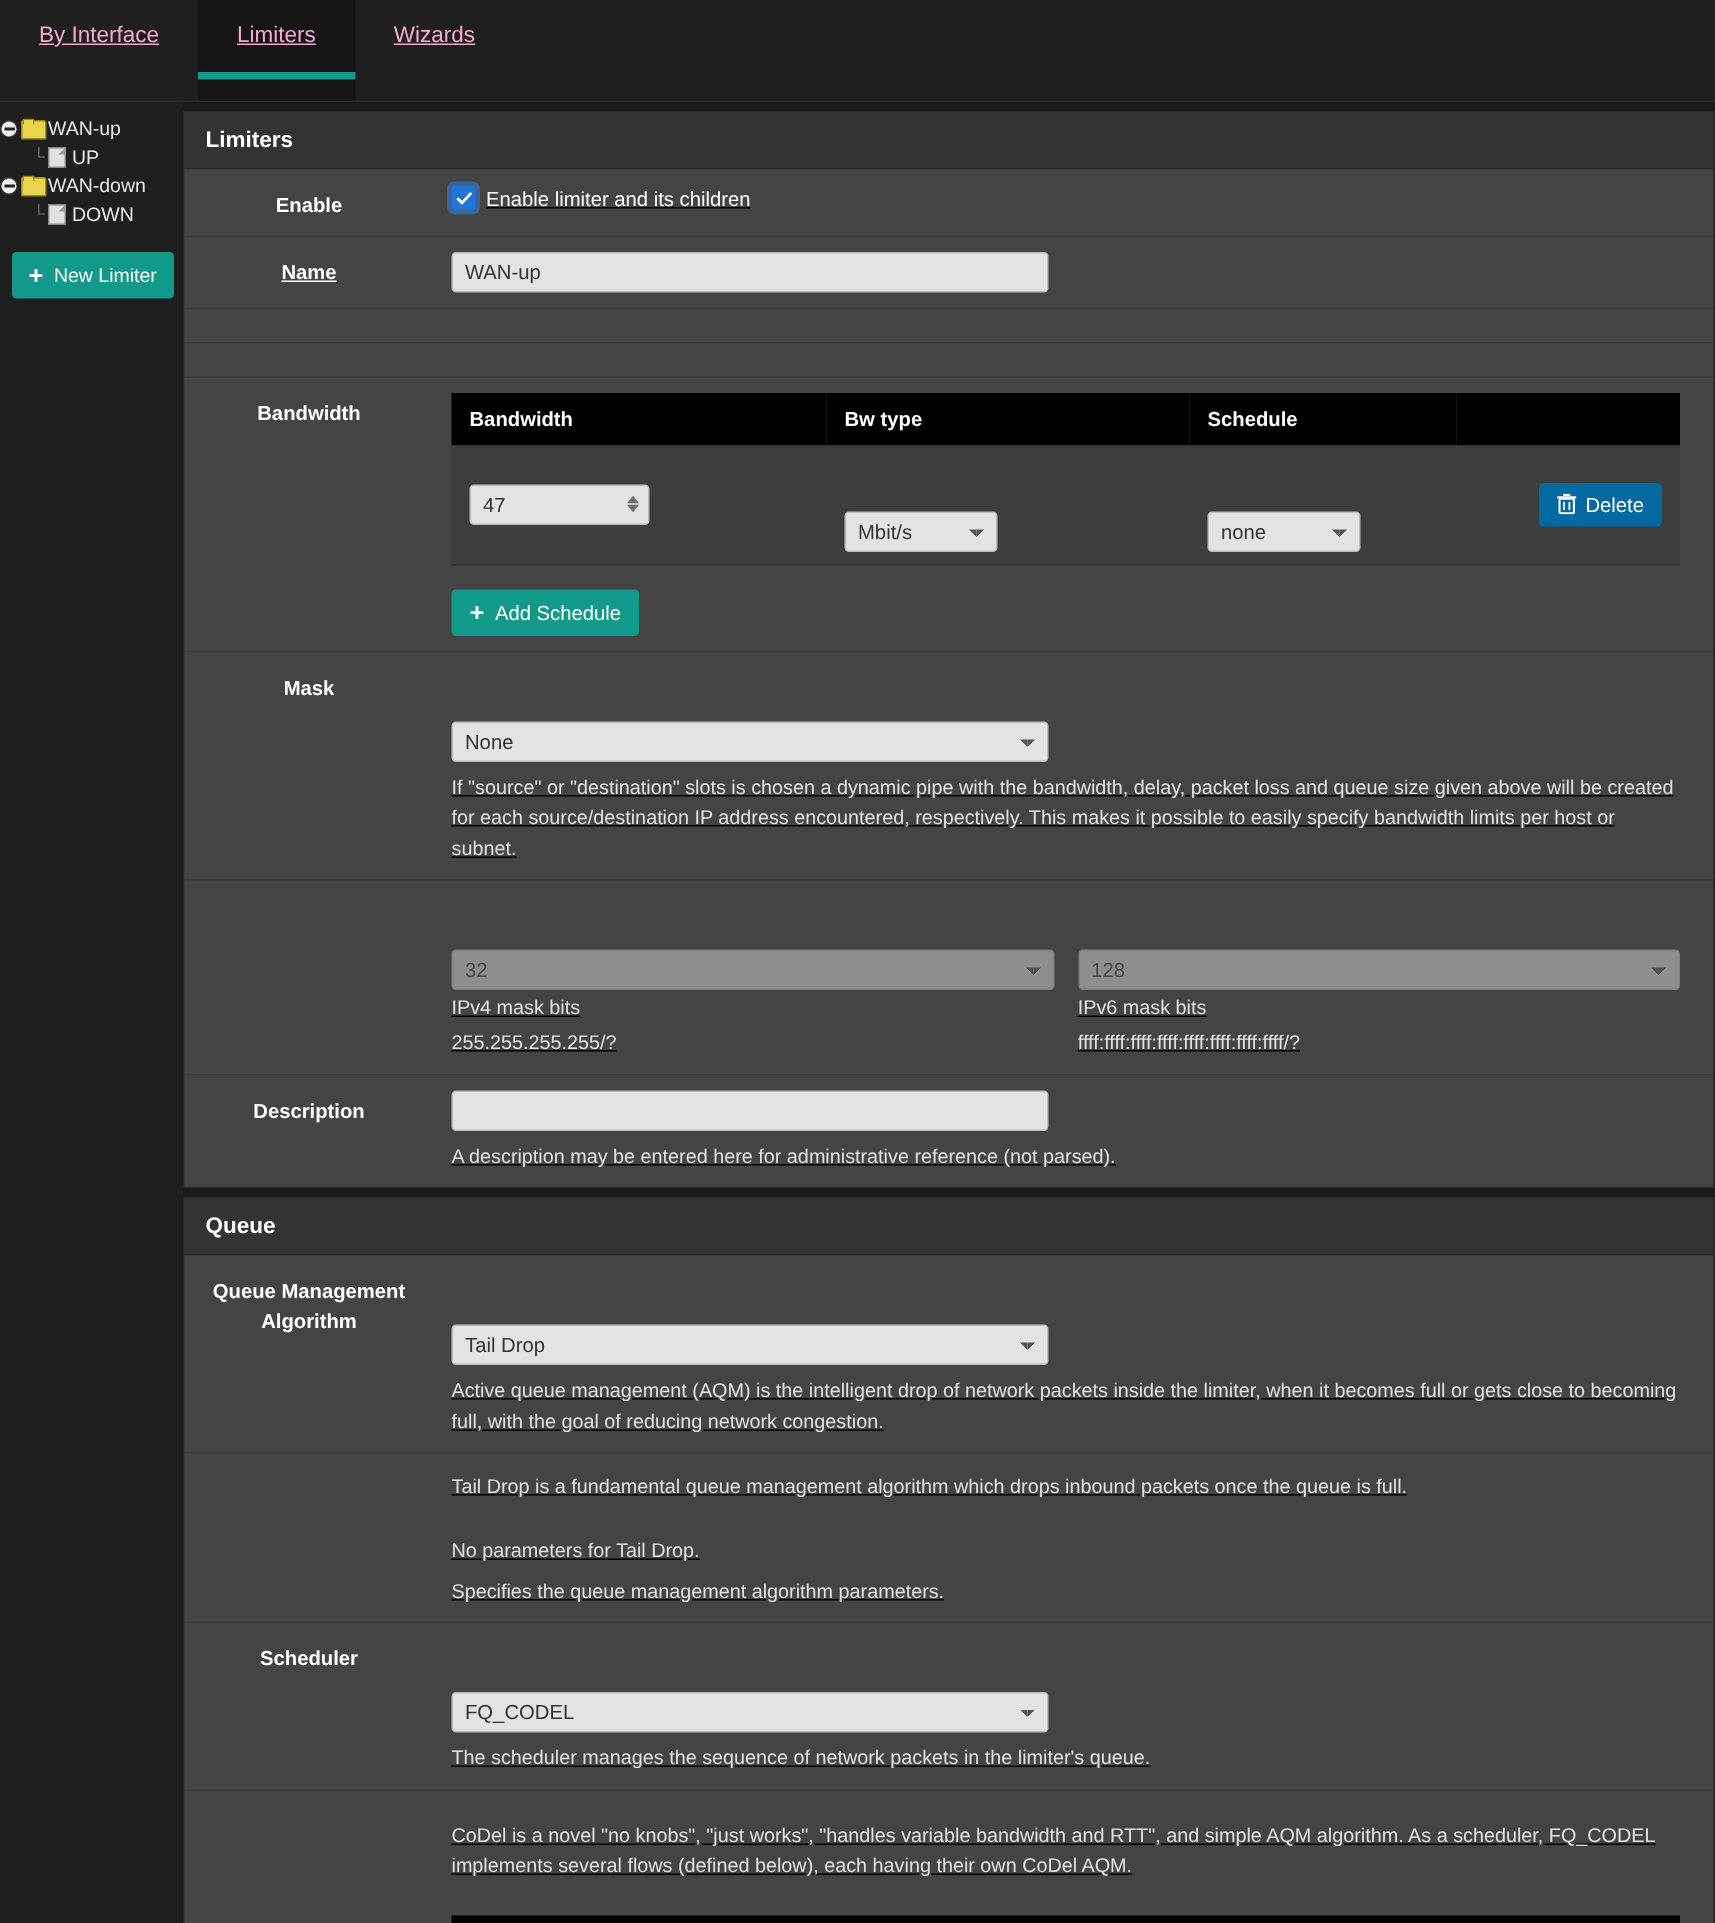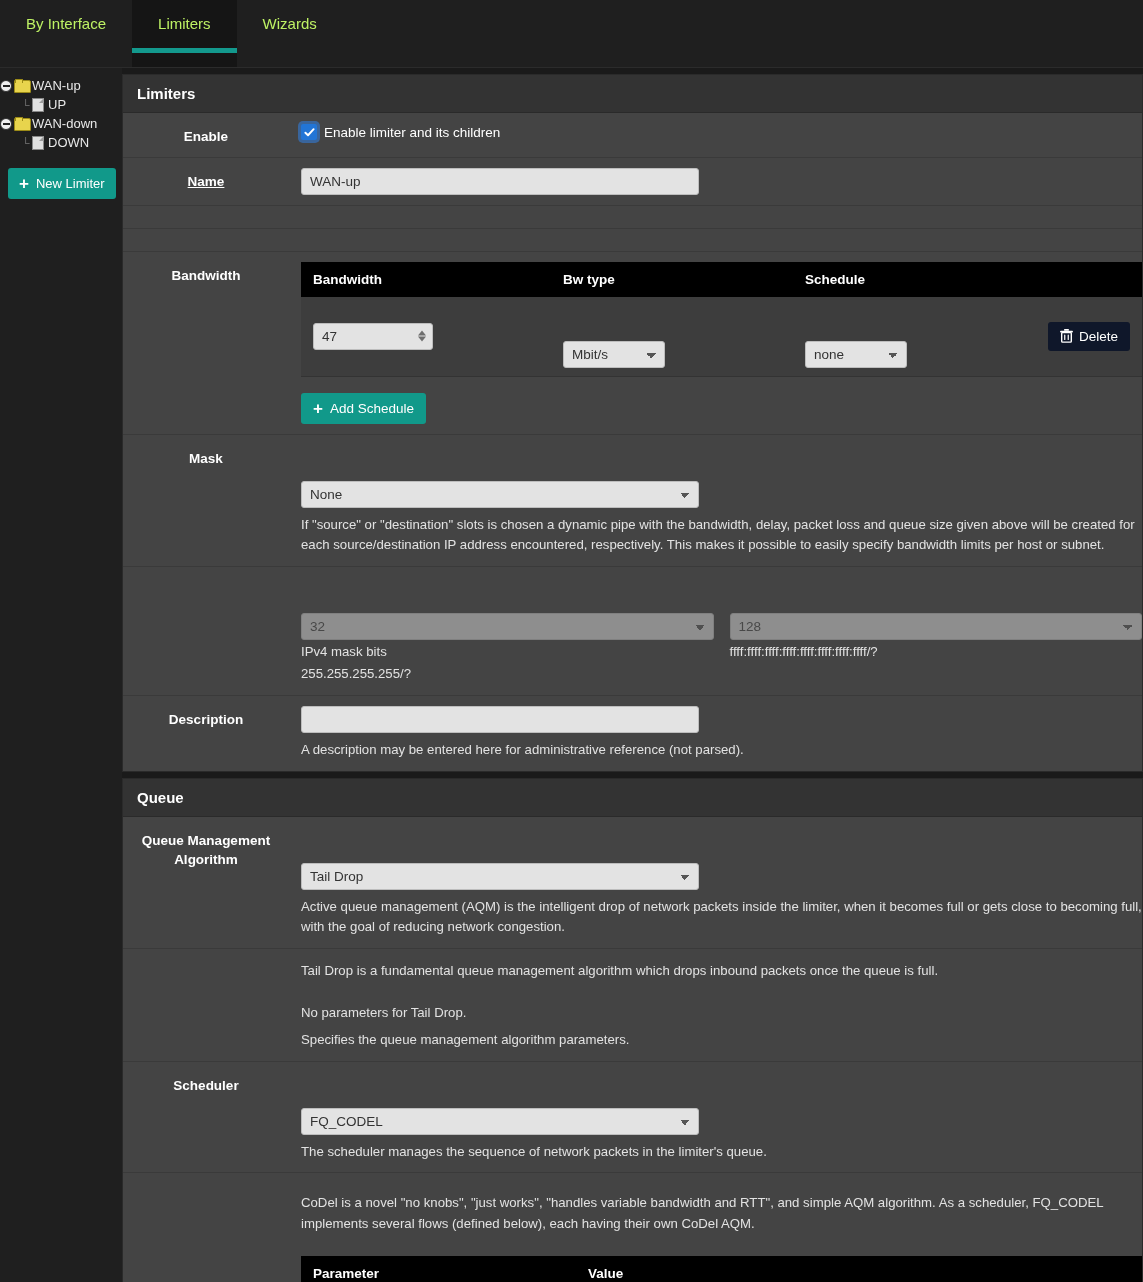--- a/index.html
+++ b/index.html
@@ -15,26 +15,27 @@
     height: 68px;
     background: #1f1f1f;
     display: flex;
     align-items: stretch;
     border-bottom: 1px solid #2b2b2b;
     position: relative;
   }
   .tab {
     display: flex; align-items: center; justify-content: flex-end;
     padding: 0 26px;
-    color: #bef264;
+    color: #f9a8d4;
     font-size: 15px;
     cursor: pointer;
     position: relative;
     height: 100%;
     padding-bottom: 20px;
+    text-decoration: underline;
   }
   .tab.active { background: #151515; }
   .tab.active::after {
     content: "";
     position: absolute;
     left: 0; right: 0; bottom: 14px;
     height: 5px;
     background: #13998d;
   }
 
@@ -116,21 +117,21 @@
   }
   .row:last-child { border-bottom: none; }
   .row.spacer { height: 23px; padding: 0; }
   .row-label {
     width: 178px; flex: 0 0 178px;
     text-align: center; padding-right: 12px;
     color: #fff; font-weight: bold; font-size: 13.5px;
     line-height: 1.45;
     padding-top: 4px;
   }
-  .row-field { flex: 1; min-width: 0; }
+  .row-field { flex: 1; padding-right: 22px; min-width: 0; text-decoration: underline; }
 
   .label-underline { text-decoration: underline; }
 
   
   input.txt, select.sel {
     font-family: inherit; font-size: 13.5px;
     color: #333;
     background: #e3e3e3;
     border: 1px solid #bdbdbd; border-radius: 3px;
     padding: 5px 8px;
@@ -199,21 +200,21 @@
     background: #3d3d3d;
     padding: 8px 12px;
     color: #e9e9e9; font-size: 13.5px;
     vertical-align: middle;
     border-bottom: 1px solid #333;
   }
   .itable.striped tbody tr:nth-child(even) td { background: #474747; }
 
   .btn-delete {
     display: inline-flex; align-items: center; gap: 6px;
-    background: #0f172a; color: #fff;
+    background: #0369a1; color: #fff;
     border: none; border-radius: 3px;
     padding: 7px 12px; font-size: 13.5px;
     font-family: inherit; cursor: pointer;
   }
   .btn-add-schedule {
     display: inline-flex; align-items: center; gap: 7px;
     background: #11998a; color: #fff;
     border: none; border-radius: 3px;
     padding: 7px 12px; font-size: 13.5px;
     font-family: inherit; cursor: pointer;
@@ -376,20 +377,21 @@
             <select class="sel disabled" style="width:100%" disabled="">
               <option>32</option>
             </select>
             <div class="desc tight">IPv4 mask bits</div>
             <div class="desc tight">255.255.255.255/?</div>
           </div>
           <div style="flex:1">
             <select class="sel disabled" style="width:100%" disabled="">
               <option>128</option>
             </select>
+            <div class="desc tight">IPv6 mask bits</div>
             <div class="desc tight">ffff:ffff:ffff:ffff:ffff:ffff:ffff:ffff/?</div>
           </div>
         </div>
       </div>
 
       <div class="row">
         <div class="row-label">Description</div>
         <div class="row-field">
           <input class="txt w-full" type="text" value="" style="">
           <div class="desc">A description may be entered here for administrative reference (not parsed).</div>

